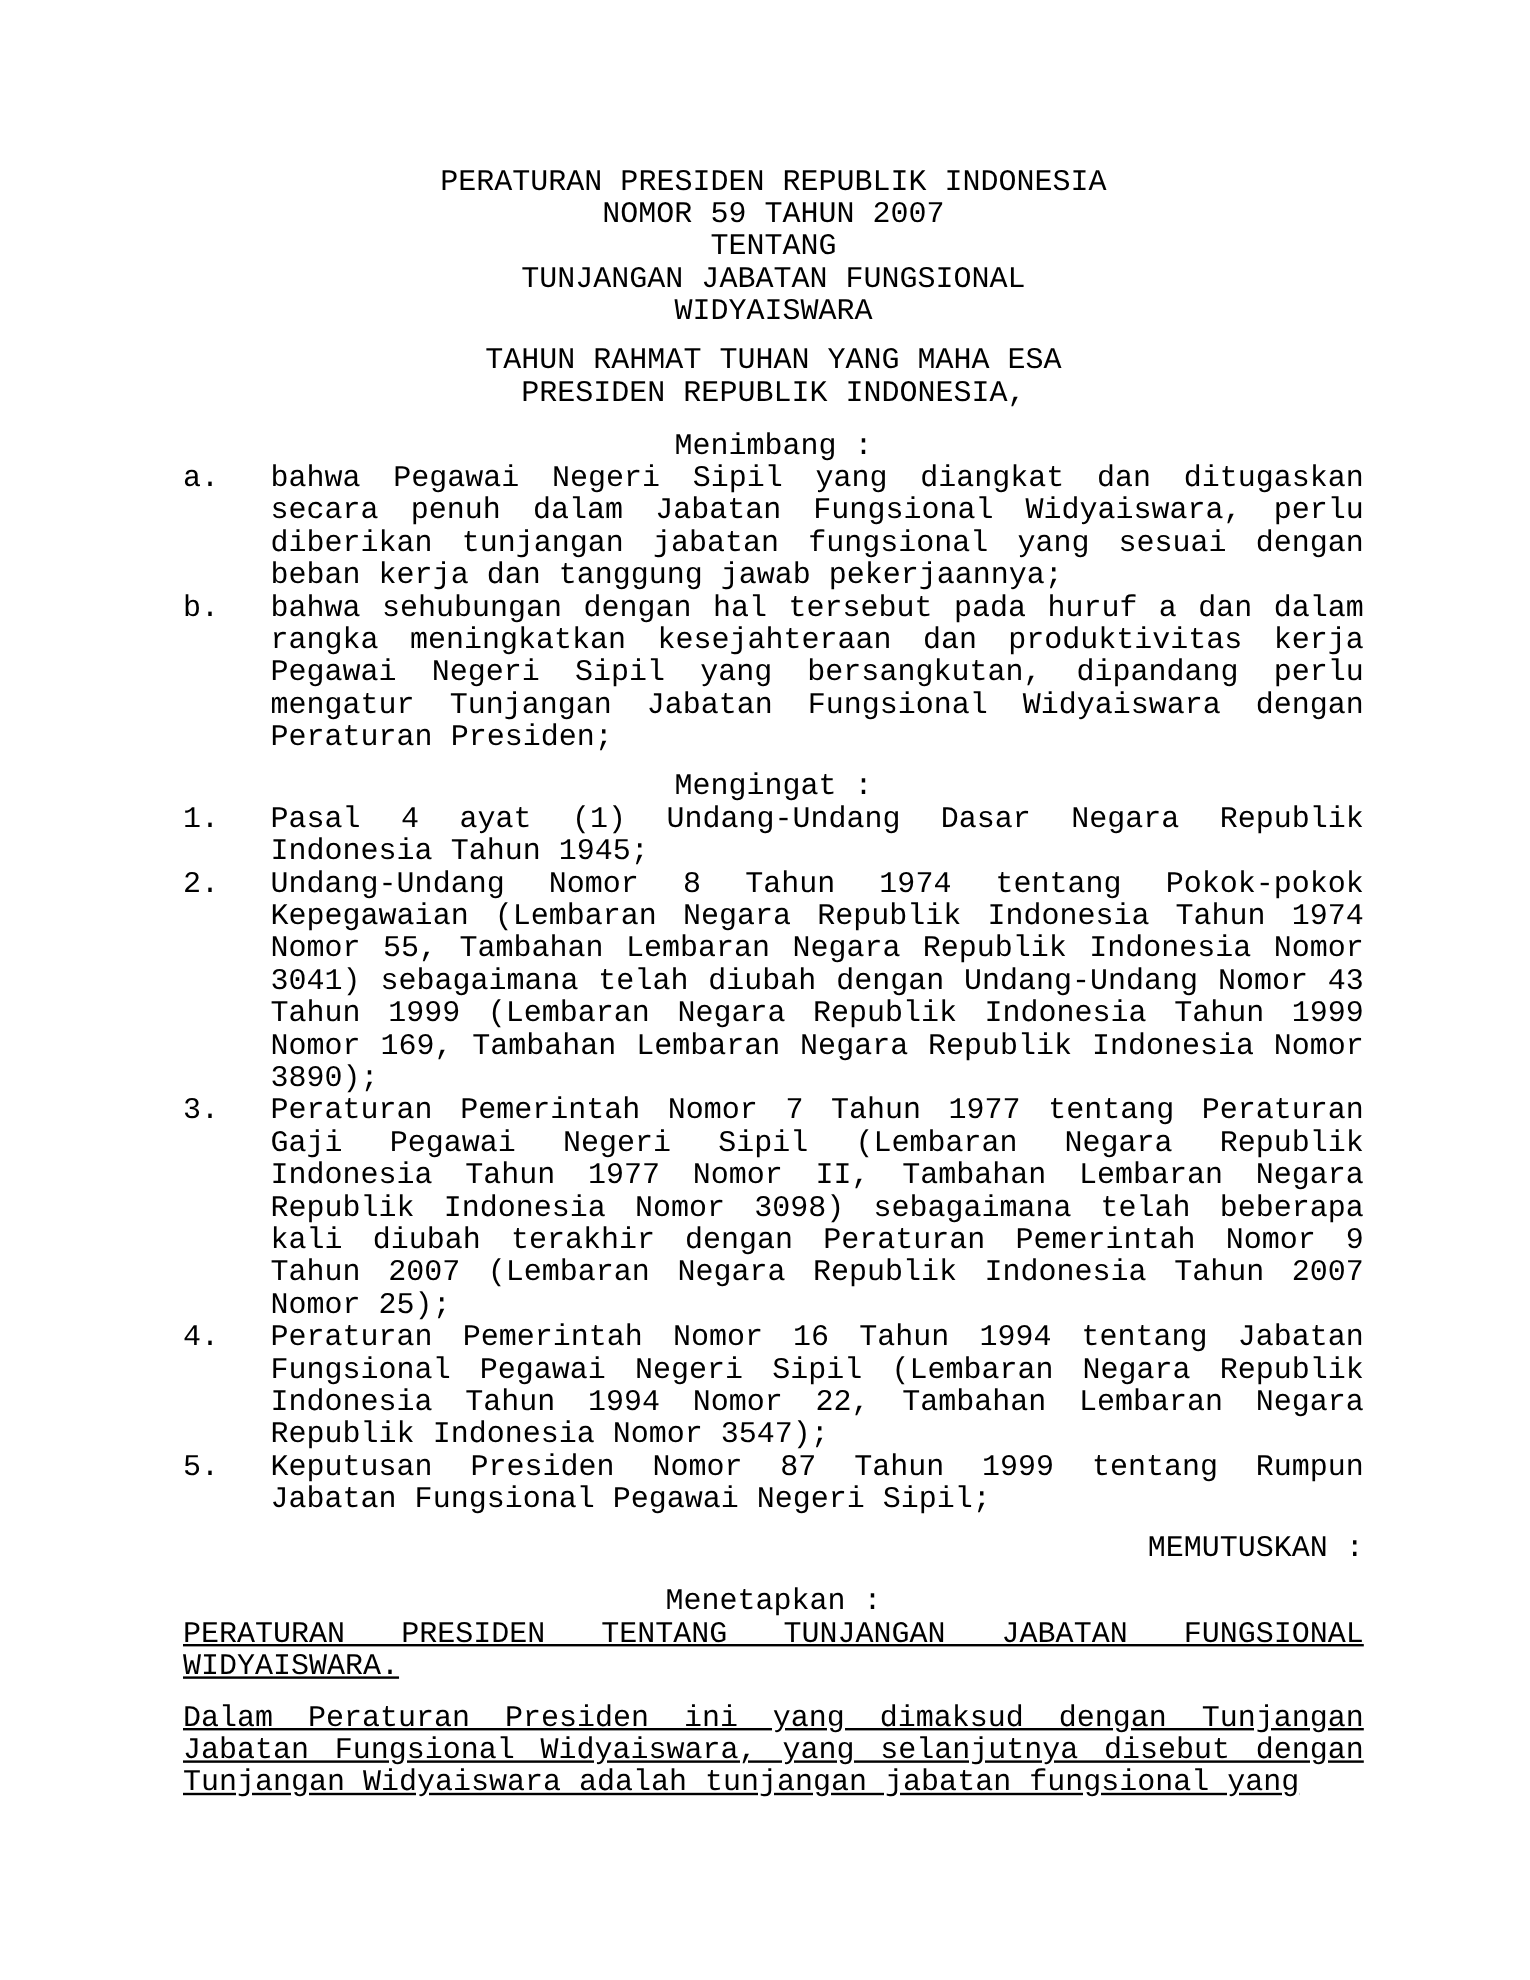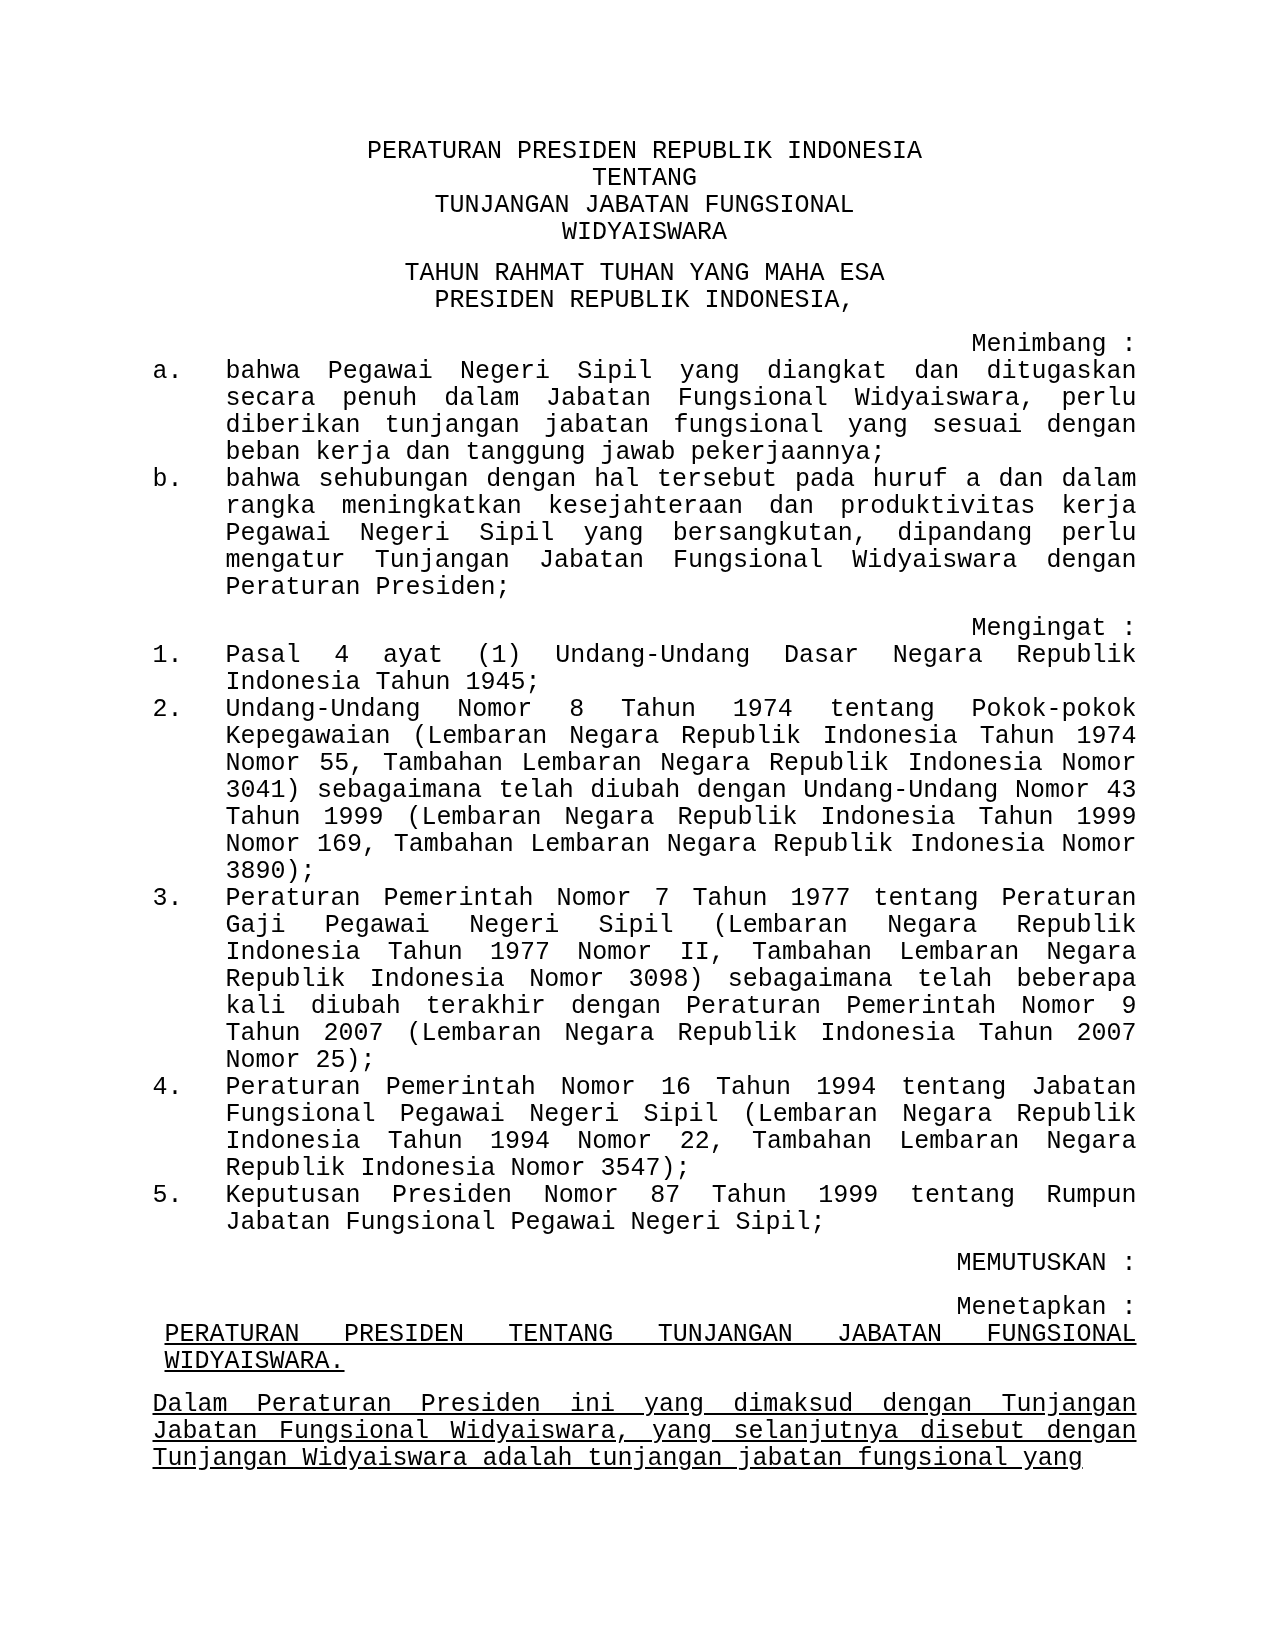--- a/index.html
+++ b/index.html
@@ -14,35 +14,36 @@
     font-family: "Liberation Mono", "DejaVu Sans Mono", monospace;
     font-size: 25px;
     line-height: 27px;
     padding: 138px 131px 0 145px;
     overflow: hidden;
   }
   .center { text-align: center; }
   .title-block { margin-bottom: 14px; }
   .preamble-block { margin-bottom: 17px; }
   .clause-section { margin-bottom: 14px; }
-  .clause-label { text-align: right; }
+  .clause-label { text-align: center; }
   .list-item { display: flex; align-items: flex-start; }
   .marker { flex: 0 0 73px; white-space: pre; }
   .item-text { flex: 1 1 auto; text-align: justify; }
   .heading-line { text-align: right; margin: 0 0 17px 0; }
-  .menetapkan-section { margin-bottom: 16px; margin-left: 12px; }
+  .menetapkan-section { margin-bottom: 16px; }
   .para { text-align: justify; text-decoration: underline; }
 </style>
 </head>
 <body>
 
 <div class="page">
 
   <header class="title-block center">
     <div class="title-line">PERATURAN PRESIDEN REPUBLIK INDONESIA</div>
+    <div class="title-line">NOMOR 59 TAHUN 2007</div>
     <div class="title-line">TENTANG</div>
     <div class="title-line">TUNJANGAN JABATAN FUNGSIONAL</div>
     <div class="title-line">WIDYAISWARA</div>
   </header>
 
   <div class="preamble-block center">
     <div class="preamble-line">TAHUN RAHMAT TUHAN YANG MAHA ESA</div>
     <div class="preamble-line">PRESIDEN REPUBLIK INDONESIA,</div>
   </div>
 

